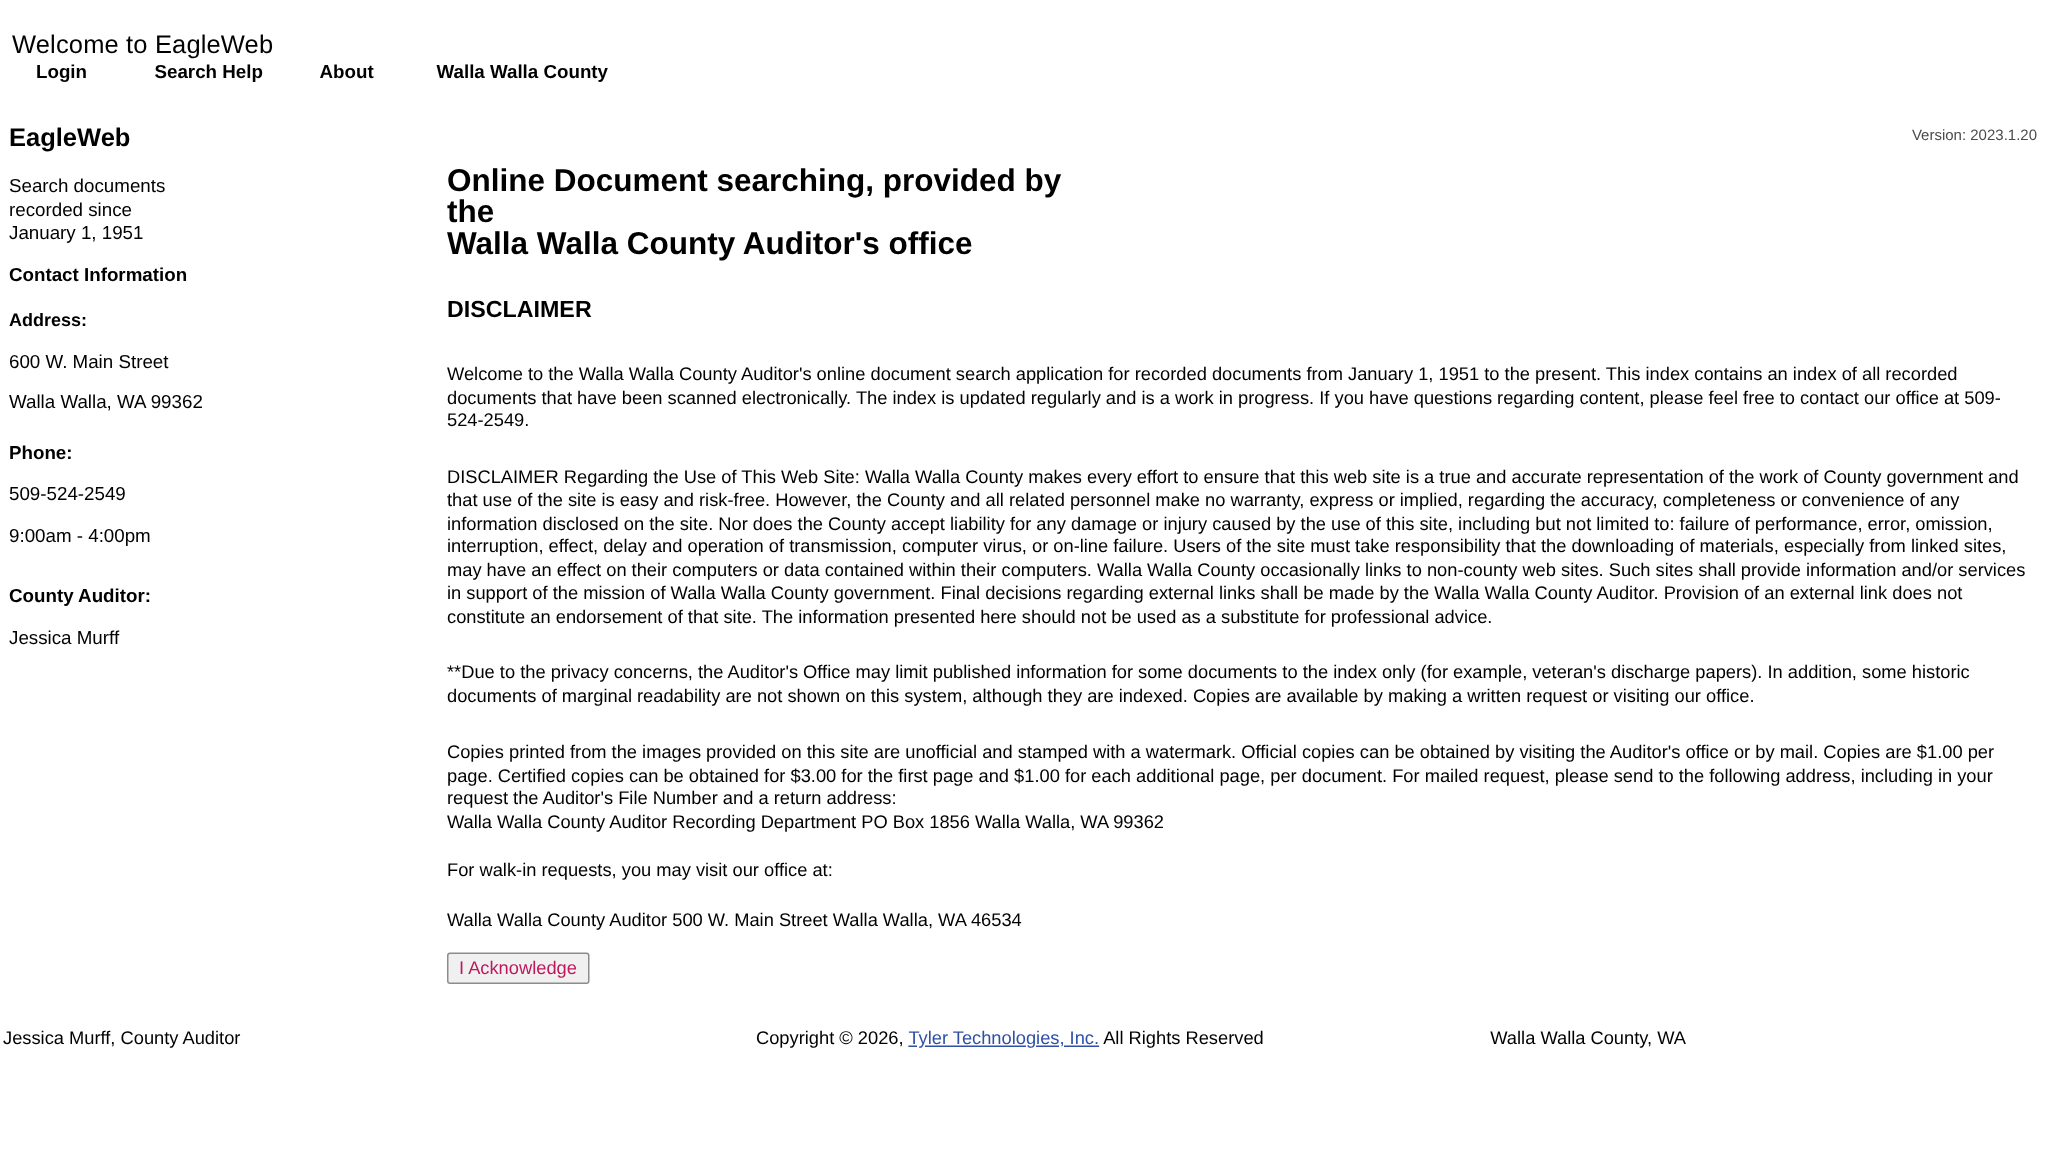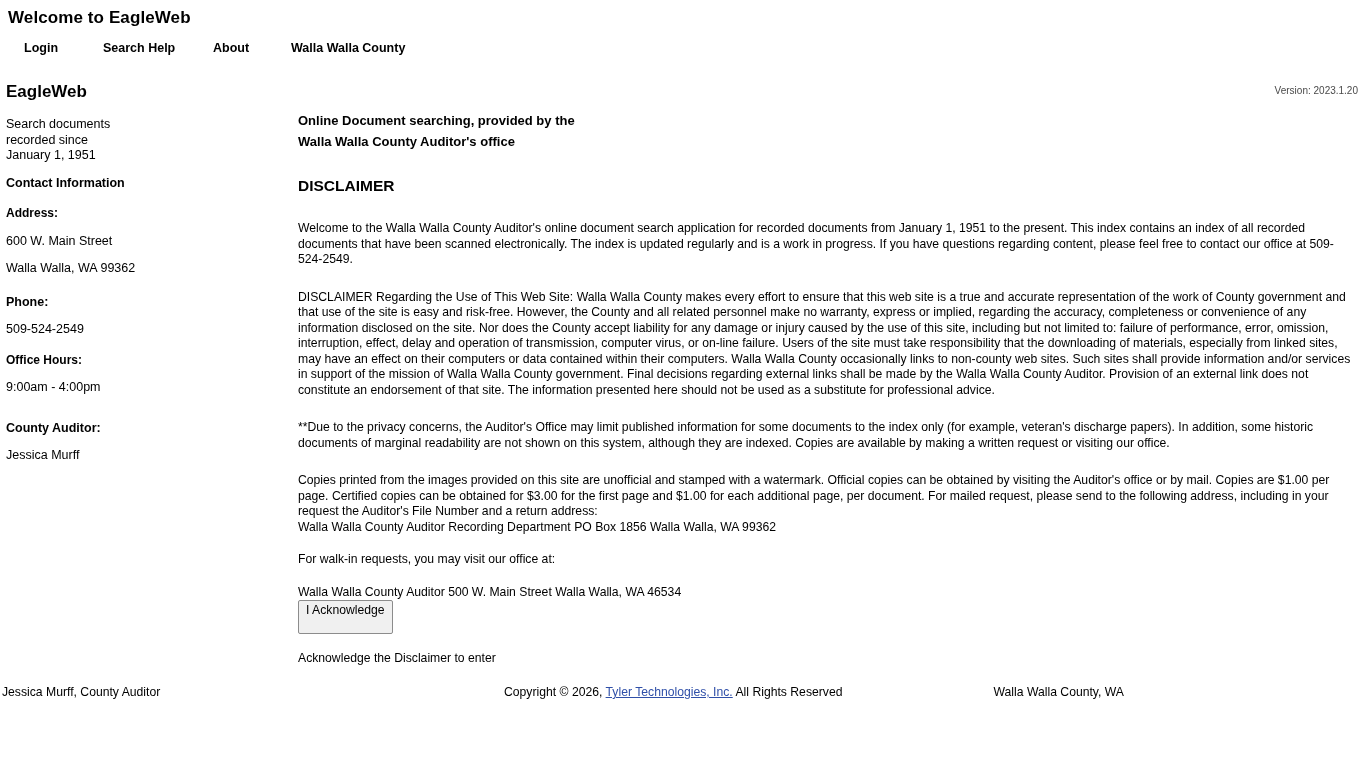--- a/index.html
+++ b/index.html
@@ -14,23 +14,23 @@
     position: relative;
     font-family: "Liberation Sans", sans-serif;
     color: #000000;
     overflow: hidden;
   }
 
   
   .page-title {
     position: absolute;
     left: 8px;
-    top: 8px;
+    top: 20px;
     font-size: 17px;
-    font-weight: bold;
+    font-weight: normal;
     letter-spacing: 0.1px;
   }
 
   .topnav {
     position: absolute;
     left: 0;
     top: 41px;
     width: 1366px;
     height: 20px;
   }
@@ -102,21 +102,21 @@
   }
 
   
   .main {
     position: absolute;
     left: 298px;
     top: 78px;
     right: 10px;
   }
   .main-heading {
-    font-size: 13px;
+    font-size: 21px;
     font-weight: bold;
     line-height: 21px;
     margin-top: 32px;
     width: 420px;
   }
   .disclaimer-heading {
     font-size: 15.5px;
     font-weight: bold;
     margin-top: 25px;
   }
@@ -125,28 +125,28 @@
     line-height: 15.5px;
     margin-top: 22px;
     text-align: left;
   }
   .body-para.tight {
     margin-top: 17px;
   }
   .para-gap-lg { margin-top: 26px; }
 
   .ack-button {
-    margin-top: 0;
+    margin-top: 14px;
     font-family: "Liberation Sans", sans-serif;
     font-size: 12.2px;
-    padding: 2px 7px 16px 7px;
+    padding: 2px 7px 3px 7px;
     background: #f0f0f0;
     border: 1px solid #8c8c8c;
     border-radius: 2px;
-    color: #000000;
+    color: #be185d;
     cursor: pointer;
     line-height: normal;
   }
   .ack-note {
     font-size: 12.2px;
     margin-top: 17px;
   }
 
   
   .footer {
@@ -205,21 +205,20 @@
 
   <div class="sb-block sb-contact">Contact Information</div>
 
   <div class="sb-block sb-label">Address:</div>
   <div class="sb-block sb-value">600 W. Main Street</div>
   <div class="sb-block sb-value">Walla Walla, WA 99362</div>
 
   <div class="sb-block sb-label-gap">Phone:</div>
   <div class="sb-block sb-value">509-524-2549</div>
 
-  <div class="sb-block sb-label">Office Hours:</div>
   <div class="sb-block sb-value">9:00am - 4:00pm</div>
 
   <div class="sb-block sb-label-gap" style="margin-top:25px">County Auditor:</div>
   <div class="sb-block sb-value">Jessica Murff</div>
 </div>
 
 <div class="main">
   <div class="main-heading">
     <div>Online Document searching, provided by the</div>
     <div>Walla Walla County Auditor's office</div>
@@ -235,20 +234,19 @@
 
   <div class="body-para">Copies printed from the images provided on this site are unofficial and stamped with a watermark. Official copies can be obtained by visiting the Auditor's office or by mail. Copies are $1.00 per page. Certified copies can be obtained for $3.00 for the first page and $1.00 for each additional page, per document. For mailed request, please send to the following address, including in your request the Auditor's File Number and a return address:</div>
   <div class="body-para" style="margin-top:0">Walla Walla County Auditor Recording Department PO Box 1856 Walla Walla, WA 99362</div>
 
   <div class="body-para tight">For walk-in requests, you may visit our office at:</div>
 
   <div class="body-para tight">Walla Walla County Auditor 500 W. Main Street Walla Walla, WA 46534</div>
 
   <button class="ack-button" type="button">I Acknowledge</button>
 
-  <div class="ack-note">Acknowledge the Disclaimer to enter</div>
 </div>
 
 <div class="footer">
   <div class="footer-left">Jessica Murff, County Auditor</div>
   <div class="footer-center"><span>Copyright © 2026,</span> <a href="#">Tyler Technologies, Inc.</a> <span>All Rights Reserved</span></div>
   <div class="footer-right">Walla Walla County, WA</div>
 </div>
 
 </body></html>

